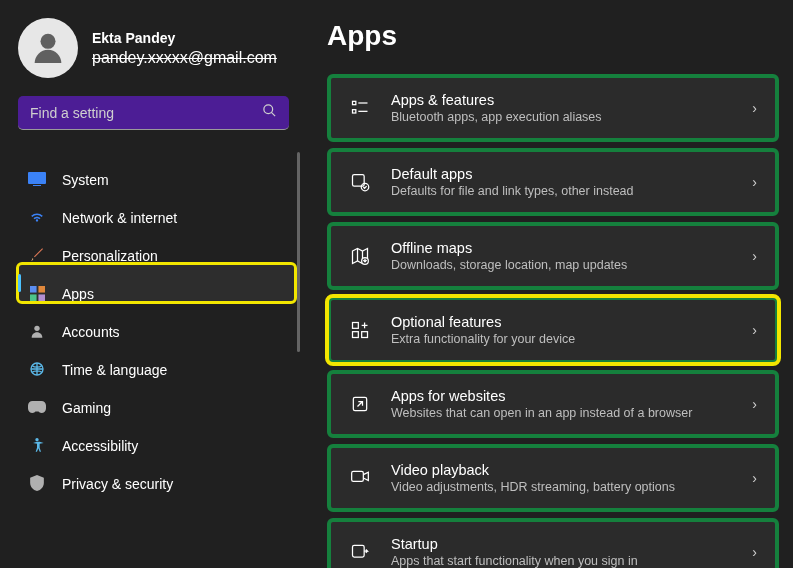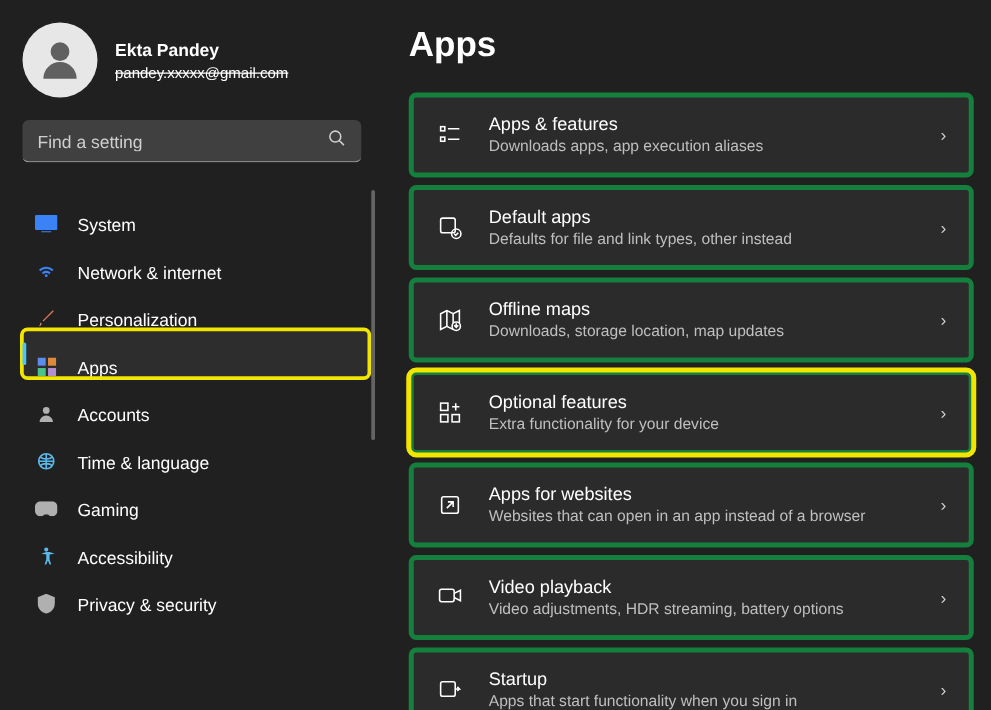--- a/index.html
+++ b/index.html
@@ -44,30 +44,30 @@
     .user-meta {
       display: flex;
       flex-direction: column;
       gap: 3px;
     }
     .user-name {
       font-size: 14px;
       font-weight: 600;
     }
     .user-email {
-      font-size: 12px;
+      font-size: 16px;
       font-weight: 400;
       text-decoration: line-through;
     }
     .search-wrap {
       padding: 0 16px 20px 18px;
     }
     .search {
       width: 100%;
-      background: #404040;
+      background: #4c1d95;
       border: none;
       border-bottom: 1px solid #9a9a9a;
       border-radius: 5px;
       height: 34px;
       display: flex;
       align-items: center;
       padding: 0 12px;
       color: #cfcfcf;
     }
     .search input {
@@ -321,21 +321,21 @@
       <span class="card-icon">
           <svg width="20" height="20" viewBox="0 0 24 24" fill="none" stroke="#fff" stroke-width="1.5">
             <rect x="3" y="4" width="4" height="4"></rect>
             <rect x="3" y="14" width="4" height="4"></rect>
             <line x1="10" y1="6" x2="21" y2="6"></line>
             <line x1="10" y1="16" x2="21" y2="16"></line>
           </svg>
         </span>
       <div class="card-body">
         <div class="card-title">Apps &amp; features</div>
-        <div class="card-sub">Downloads apps, app execution aliases</div>
+        <div class="card-sub">Bluetooth apps, app execution aliases</div>
       </div>
       <span class="chevron">›</span>
     </div>
 
     <div class="card">
       <span class="card-icon">
           <svg width="20" height="20" viewBox="0 0 24 24" fill="none" stroke="#fff" stroke-width="1.5">
             <rect x="3" y="3" width="14" height="14" rx="2"></rect>
             <circle cx="18" cy="18" r="4.5"></circle>
             <path d="M16 18l1.5 1.5L20 17"></path>

